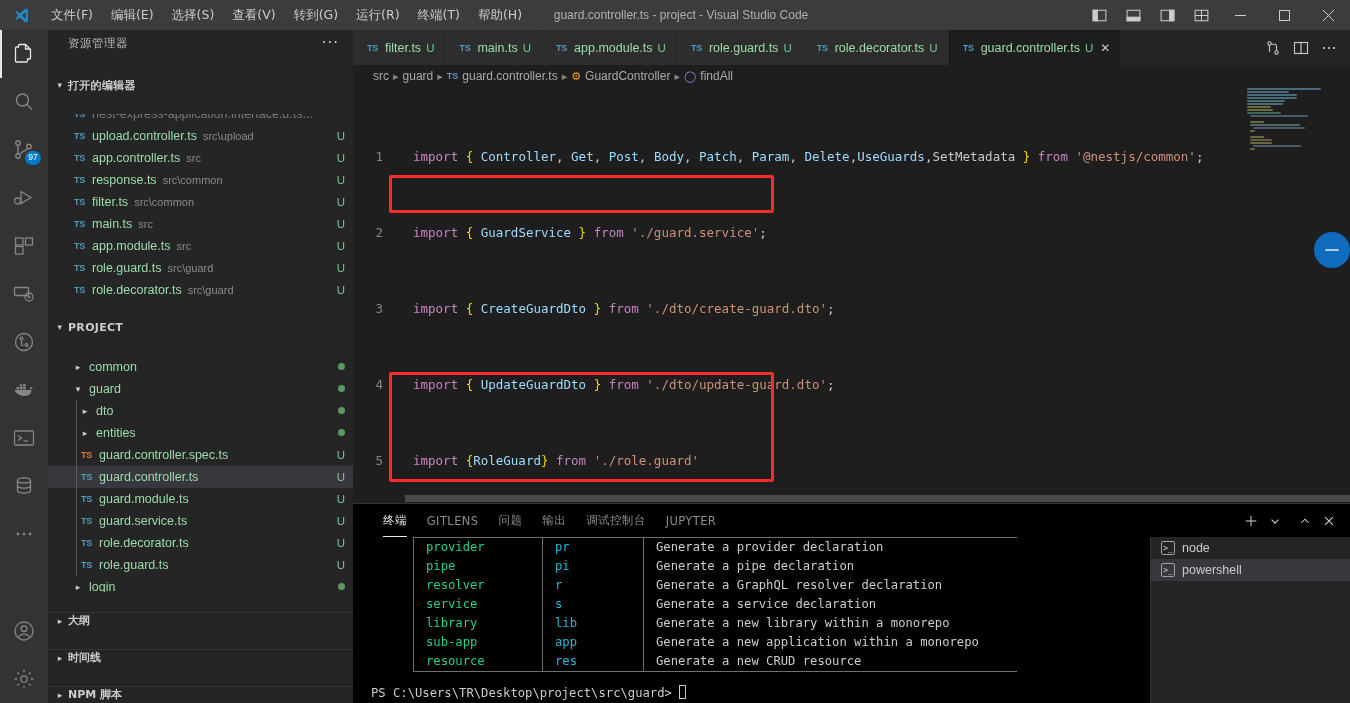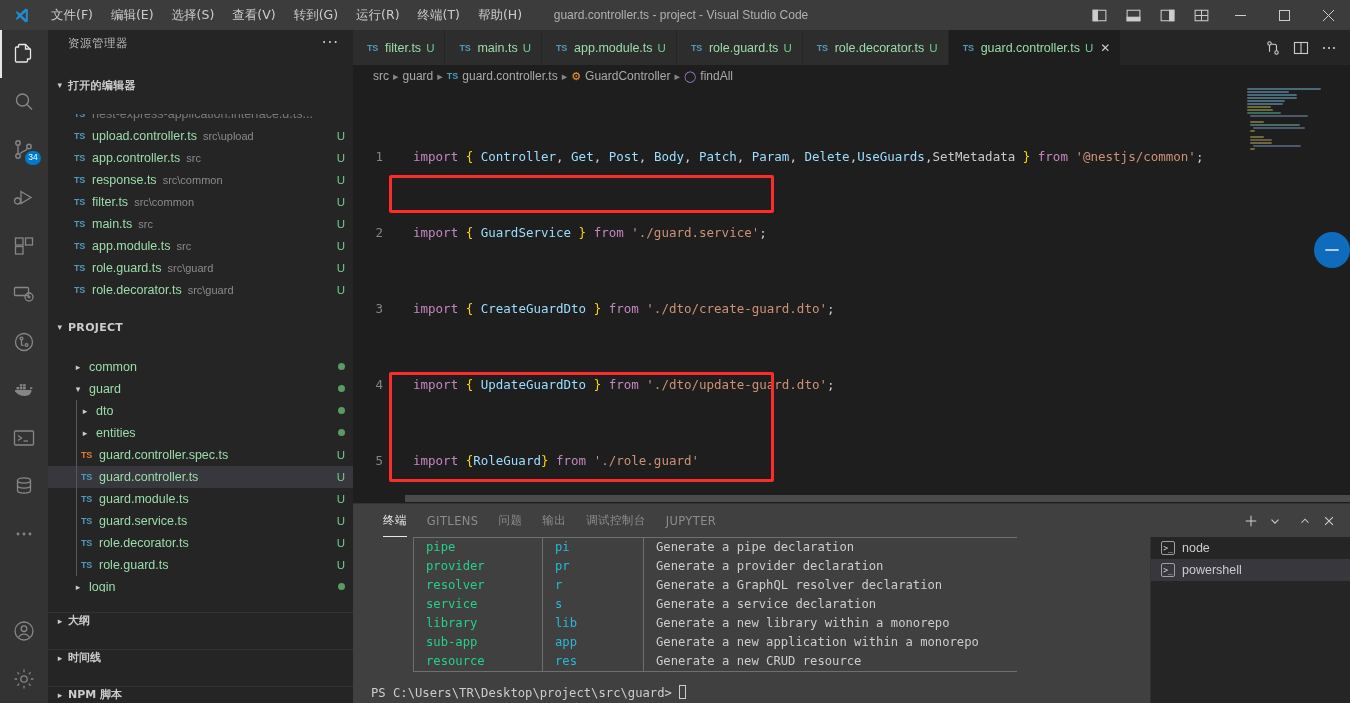--- a/index.html
+++ b/index.html
@@ -151,21 +151,21 @@
     position: absolute; right: 14px; top: 0; width: 95px; height: 100%;
     background: #1e1e1e; overflow: hidden;
   }
   .mm-line { height: 2px; margin: 1px 0 1px 6px; border-radius: 1px; }
   .editor-scrollbar-h {
     position: absolute; left: 0; bottom: 0; height: 10px; background: #1e1e1e; width: 100%;
   }
   .editor-scrollbar-h .thumb { position:absolute; left: 52px; top: 2px; height: 7px; width: 1180px; background: #4a4a4a; }
 
   
-  .panel { height: 200px; flex: 0 0 200px; background: #404040; display: flex; flex-direction: column; border-top: 1px solid #333; }
+  .panel { height: 200px; flex: 0 0 200px; background: #000000; display: flex; flex-direction: column; border-top: 1px solid #333; }
   .panel-head { height: 33px; flex: 0 0 33px; display: flex; align-items: stretch; padding-left: 20px; }
   .ptab {
     display: flex; align-items: center; font-size: 11.5px; color: #8c8c8c; padding: 0 10px;
     letter-spacing: .4px; position: relative; font-family: "DejaVu Sans", sans-serif;
   }
   .ptab.active { color: #e7e7e7; }
   .ptab.active::after {
     content: ""; position: absolute; left: 10px; right: 10px; bottom: 0; height: 1px; background: #e7e7e7;
   }
   .panel-actions { margin-left: auto; display: flex; align-items: center; gap: 2px; padding-right: 10px; color: #cccccc; }
@@ -283,21 +283,21 @@
           </svg>
       </div>
       <div class="ab-item">
         <svg viewBox="0 0 24 24" fill="none" stroke="currentColor" stroke-width="1.4">
           <circle cx="6" cy="5" r="2.2"></circle>
             <circle cx="6" cy="18" r="2.2"></circle>
             <circle cx="17" cy="8.5" r="2.2"></circle>
           <path d="M6 7.2v8.6"></path>
             <path d="M15 10.2c0 3-4 2.5-6.6 5.2"></path>
         </svg>
-        <div class="ab-badge">34</div>
+        <div class="ab-badge">97</div>
       </div>
       <div class="ab-item">
         <svg viewBox="0 0 24 24" fill="none" stroke="currentColor" stroke-width="1.3">
           <path d="M9 5.5 19 11.5 9 17.5z"></path>
             <circle cx="5.5" cy="15" r="3"></circle>
             <line x1="2" y1="15" x2="2.8" y2="15"></line>
             <line x1="5.5" y1="11.4" x2="5.5" y2="12"></line>
         </svg>
       </div>
       <div class="ab-item">
@@ -780,33 +780,33 @@
             </div>
           </div>
         </div>
 
         <div class="panel-body">
           <div class="term">
             <div class="tt-top"></div>
             <div class="term-table">
               <div class="tt-row">
                 <span class="tt-b"></span>
-                  <span class="tt-c1">pipe</span>
-                <span class="tt-b"></span>
-                  <span class="tt-c2">pi</span>
-                <span class="tt-b"></span>
-                  <span class="tt-c3">Generate a pipe declaration</span>
+                  <span class="tt-c1">provider</span>
+                <span class="tt-b"></span>
+                  <span class="tt-c2">pr</span>
+                <span class="tt-b"></span>
+                  <span class="tt-c3">Generate a provider declaration</span>
               </div>
               <div class="tt-row">
                 <span class="tt-b"></span>
-                  <span class="tt-c1">provider</span>
-                <span class="tt-b"></span>
-                  <span class="tt-c2">pr</span>
-                <span class="tt-b"></span>
-                  <span class="tt-c3">Generate a provider declaration</span>
+                  <span class="tt-c1">pipe</span>
+                <span class="tt-b"></span>
+                  <span class="tt-c2">pi</span>
+                <span class="tt-b"></span>
+                  <span class="tt-c3">Generate a pipe declaration</span>
               </div>
               <div class="tt-row">
                 <span class="tt-b"></span>
                   <span class="tt-c1">resolver</span>
                 <span class="tt-b"></span>
                   <span class="tt-c2">r</span>
                 <span class="tt-b"></span>
                   <span class="tt-c3">Generate a GraphQL resolver declaration</span>
               </div>
               <div class="tt-row">

